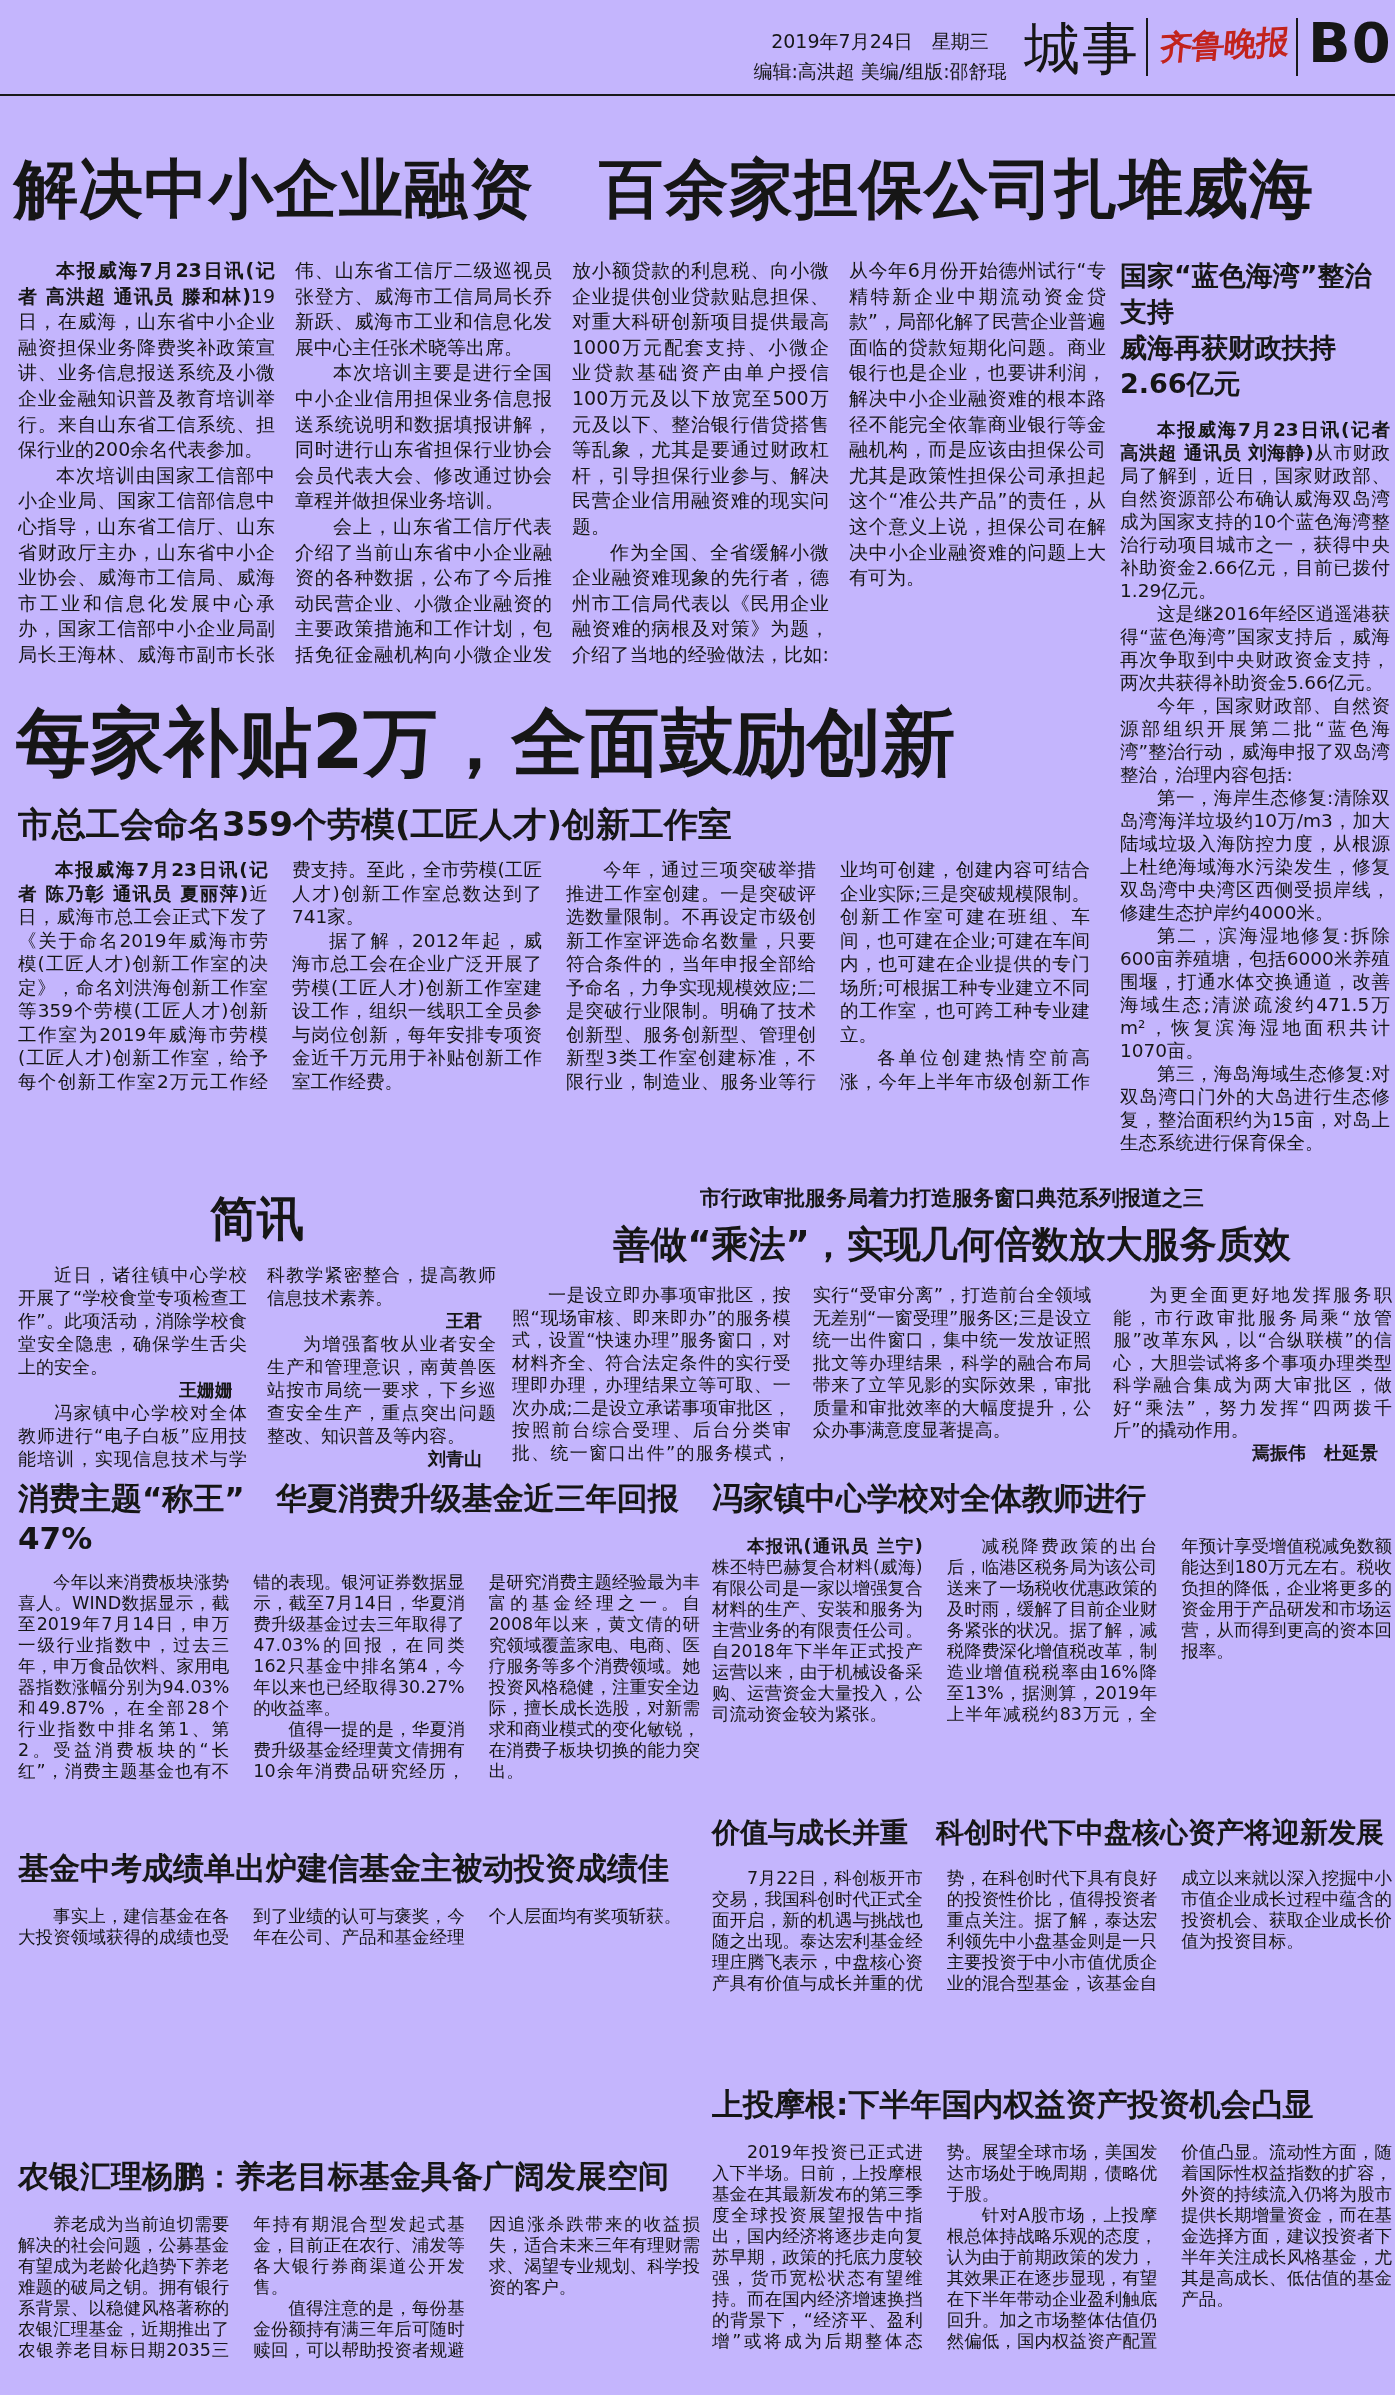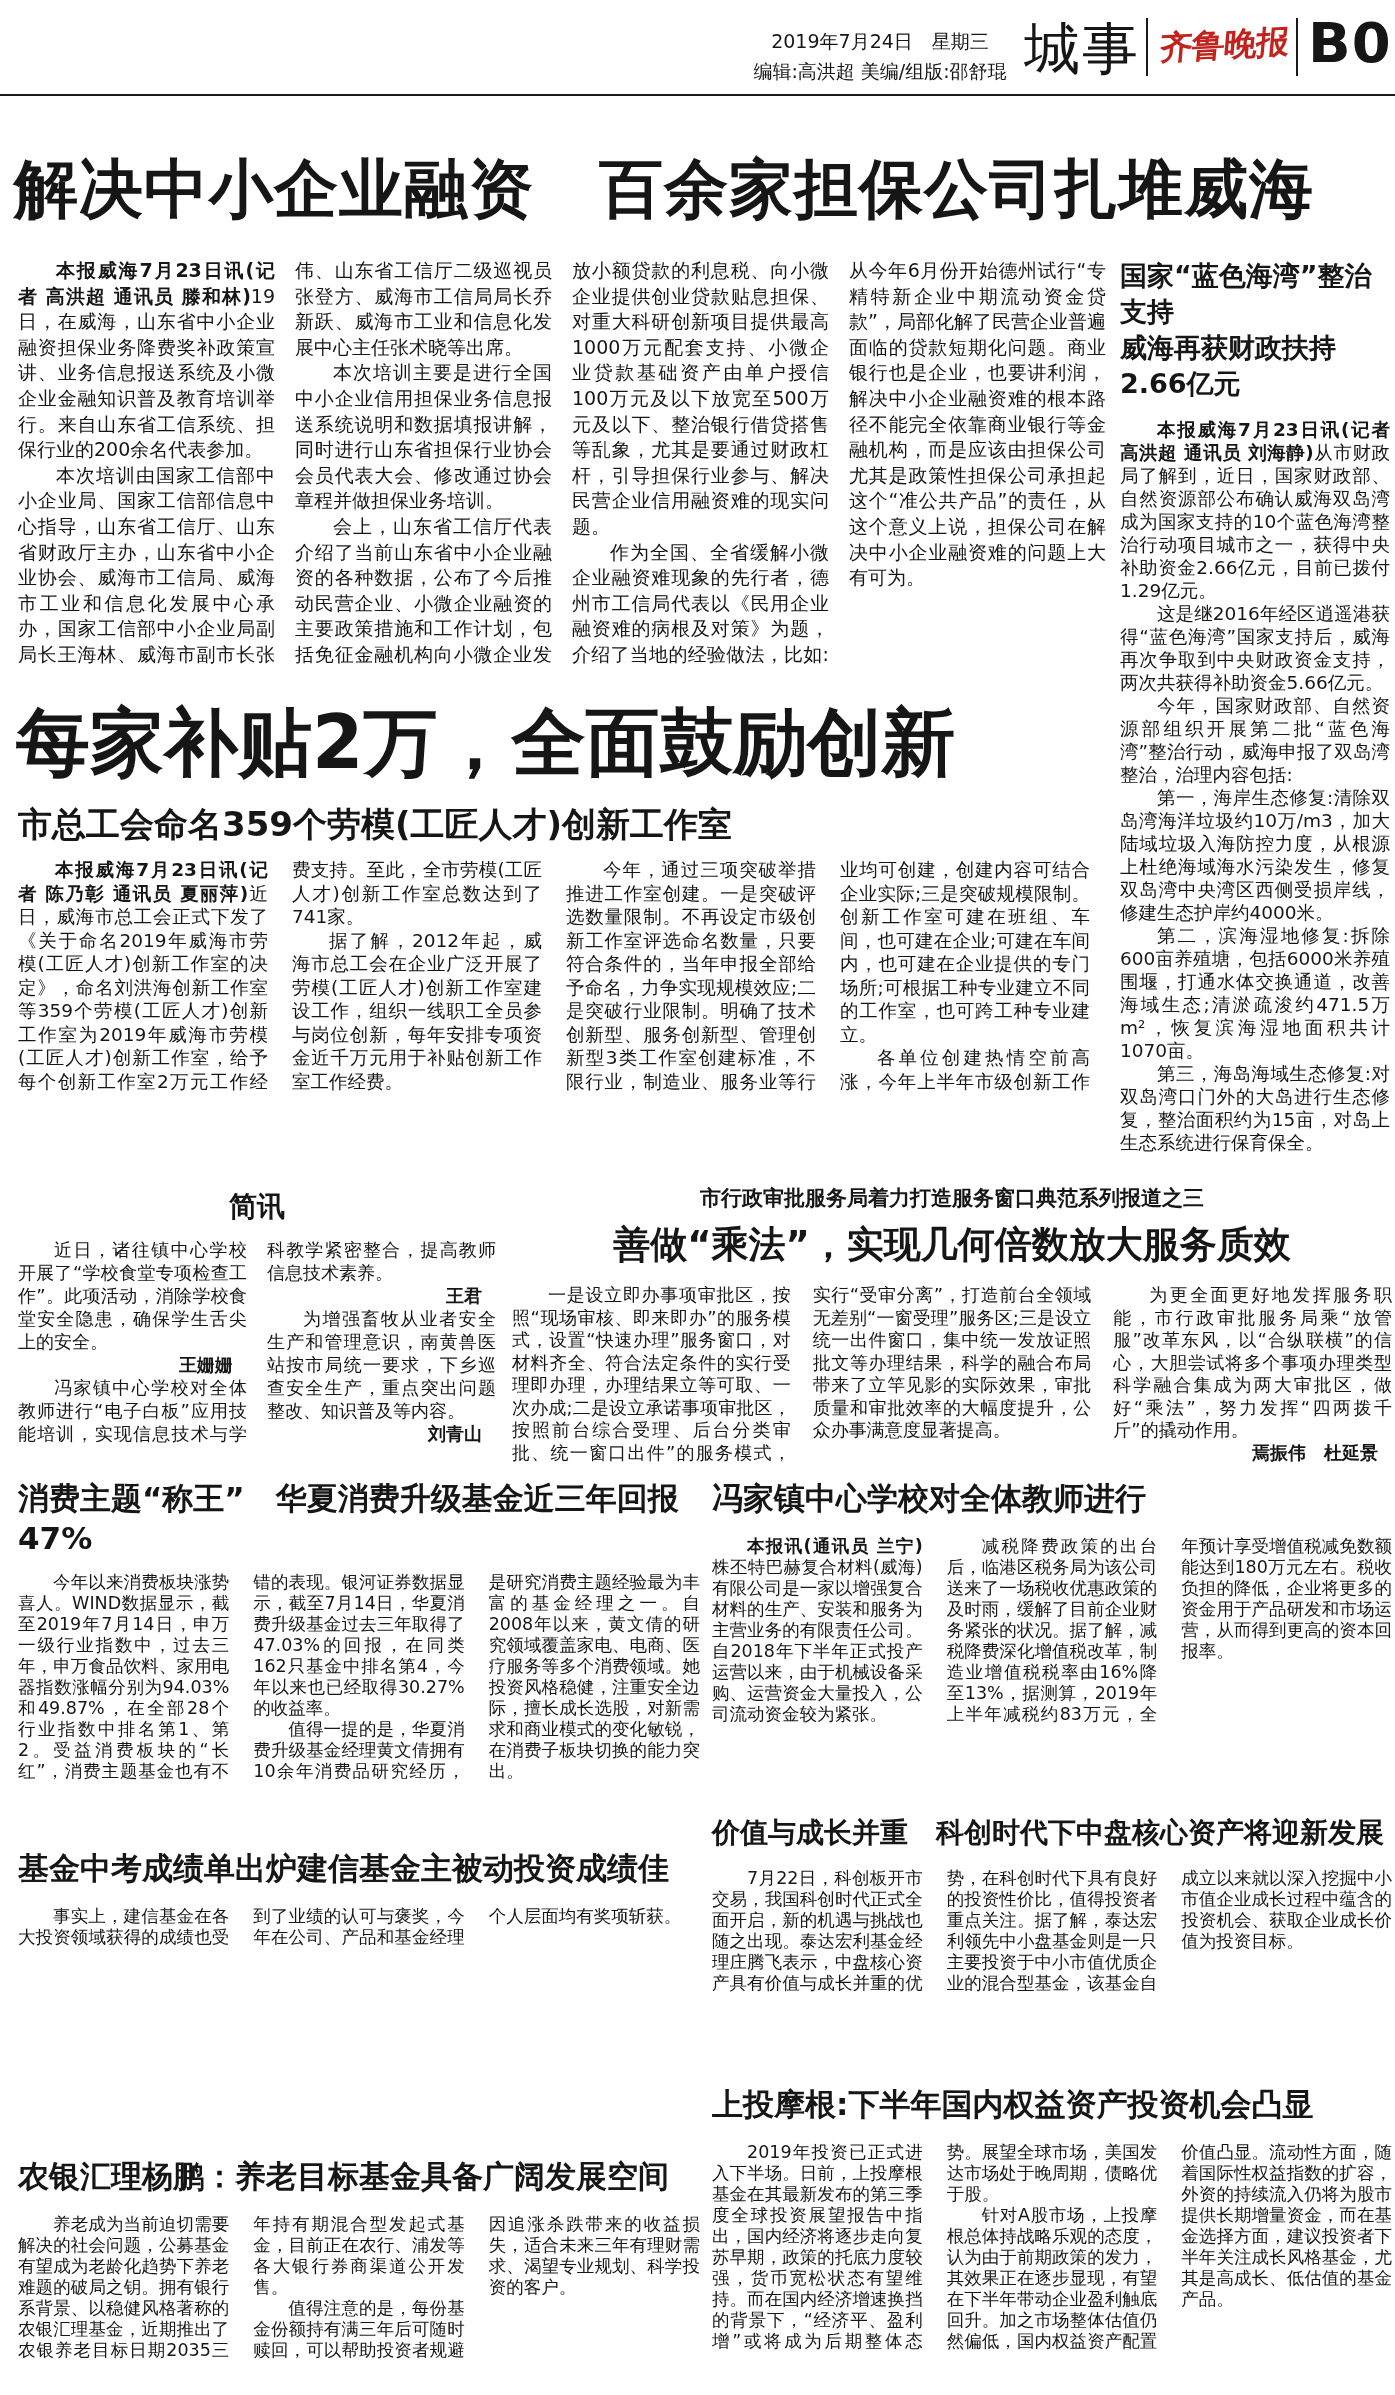--- a/index.html
+++ b/index.html
@@ -1,16 +1,16 @@
 <!DOCTYPE html>
 <html><head>
 <meta charset="utf-8">
 <style>
   html,body{margin:0;padding:0;background:#e8e6e2;}
-  .page{position:relative;width:1395px;height:2395px;margin:0 auto;background:#ffffff;
+  .page{position:relative;width:1395px;height:2395px;margin:0 auto;background:#c4b5fd;
         color:#161616;font-family:"DejaVu Sans",sans-serif;overflow:hidden;}
   .abs{position:absolute;}
   
   .hdr-meta{top:26px;left:735px;width:290px;text-align:center;font-size:19px;line-height:30px;}
   .hdr-section{top:12px;left:1024px;font-size:56px;font-weight:400;letter-spacing:2px;}
   .vsep{width:2px;height:58px;background:#1a1a1a;top:18px;}
   .sep1{left:1146px;} .sep2{left:1296px;}
   .hdr-masthead{top:22px;left:1154px;width:140px;text-align:center;font-size:33px;font-weight:900;
         color:#c2231d;transform:skewX(-8deg) rotate(-3deg);letter-spacing:-1px;line-height:46px;}
   .hdr-page{top:10px;left:1308px;font-size:56px;font-weight:600;letter-spacing:1px;}
@@ -29,21 +29,21 @@
   .bluebay{top:258px;left:1120px;width:270px;height:905px;overflow:hidden;}
   .bluebay-h{font-size:27px;font-weight:700;line-height:36px;margin:0 0 16px 0;}
   .bluebay-body{font-size:18.5px;line-height:23px;}
   
   .workshop-h{top:694px;left:16px;width:1090px;font-size:74px;font-weight:900;white-space:nowrap;}
   .workshop-sub{top:802px;left:18px;width:1080px;font-size:34px;font-weight:700;}
   .workshop-body{top:858px;left:18px;width:1072px;height:258px;column-count:4;column-gap:24px;
         font-size:18.5px;line-height:23.5px;overflow:hidden;}
   
   .briefs{top:1188px;left:18px;width:478px;height:276px;}
-  .briefs-title{text-align:center;font-size:28px;font-weight:900;margin:0 0 12px 0;}
+  .briefs-title{text-align:center;font-size:47px;font-weight:900;margin:0 0 12px 0;}
   .briefs-body{column-count:2;column-gap:20px;font-size:18px;line-height:23px;height:220px;
         overflow:hidden;}
   
   .service{top:1184px;left:512px;width:880px;height:282px;}
   .service-kicker{text-align:center;font-size:21px;font-weight:700;margin:0 0 8px 0;}
   .service-h{text-align:center;font-size:37px;font-weight:900;margin:0 0 14px 0;}
   .service-body{column-count:3;column-gap:22px;font-size:18px;line-height:22.5px;height:196px;
         overflow:hidden;}
   
   .sec-h{text-align:left;font-weight:900;margin:0 0 16px 0;}

